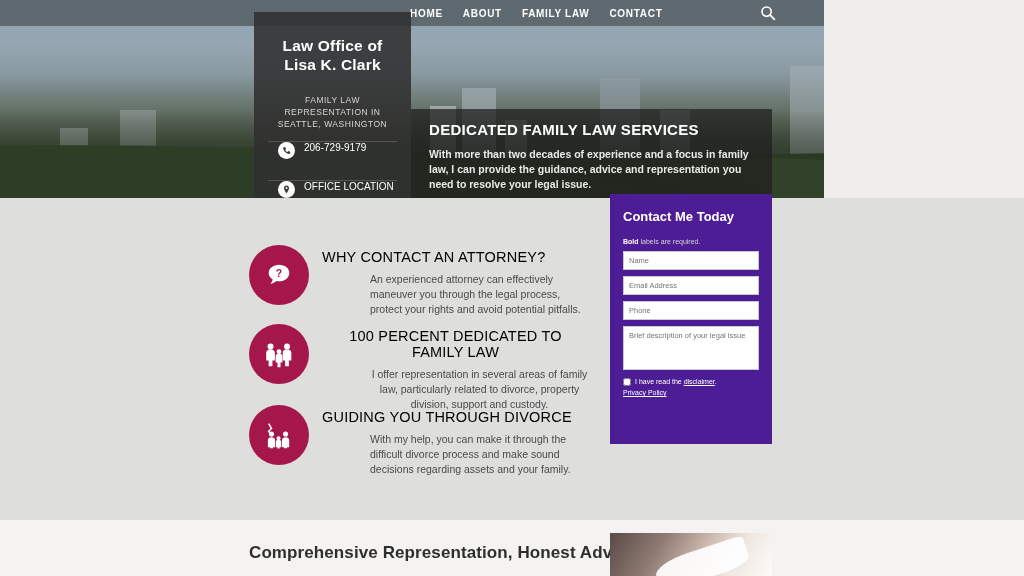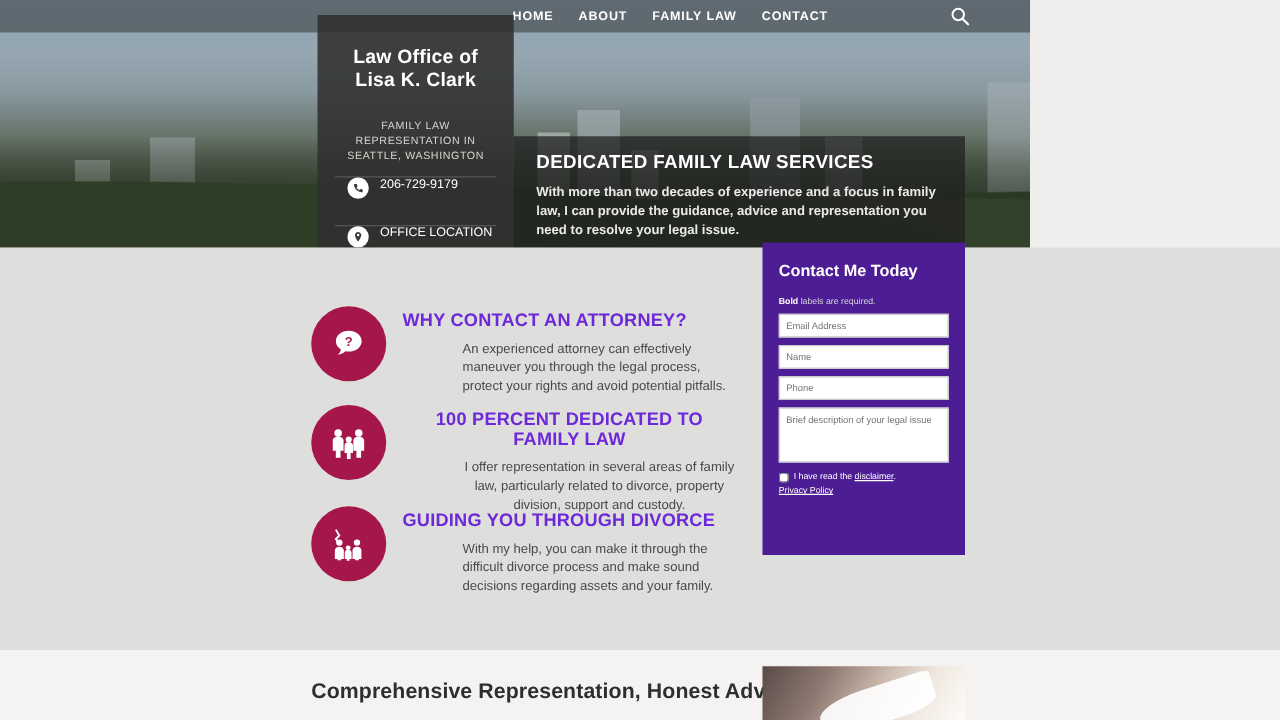--- a/index.html
+++ b/index.html
@@ -106,21 +106,21 @@
   }
   .feat { position:absolute; left:249px; width:340px; }
   .feat .icon {
     position:absolute; left:0; top:0;
     width:60px; height:60px; border-radius:50%;
     background:#a5174a;
     display:flex; align-items:center; justify-content:center;
   }
   .feat .body { margin-left:73px; }
   .feat h3 {
-    font-size:14.5px; color:#6d28d9; font-weight:bold; letter-spacing:.2px;
+    font-size:14.5px; color:#000000; font-weight:normal; letter-spacing:.2px;
     margin-top:4px;
   }
   .feat p {
     margin-top:7px; font-size:10.5px; line-height:15px; color:#4a4a4a;margin-left:48px;
   }
 
   
   .contact {
     position:absolute; left:610px; top:213px; width:162px; height:250px;
     background:#4c1d95;
@@ -289,22 +289,22 @@
       <p>With my help, you can make it through the difficult divorce process and make sound decisions regarding assets and your family.</p>
     </div>
   </div>
 
   <div class="contact" style="top:-4px;">
     <h3>Contact Me Today</h3>
     <div class="req">
       <b>Bold</b><span> labels are required.</span>
     </div>
 
+    <input type="text" placeholder="Name" style="">
     <input type="text" placeholder="Email Address" style="">
-    <input type="text" placeholder="Name" style="">
     <input type="text" placeholder="Phone" style="">
     <textarea placeholder="Brief description of your legal issue" style=""></textarea>
 
     <div class="chkrow">
       <input type="checkbox" style="">
       <label>
         <span>I have read the </span><a href="#">disclaimer</a><span>.</span>
       </label>
     </div>
     <a href="#" class="privacy">Privacy Policy</a>

